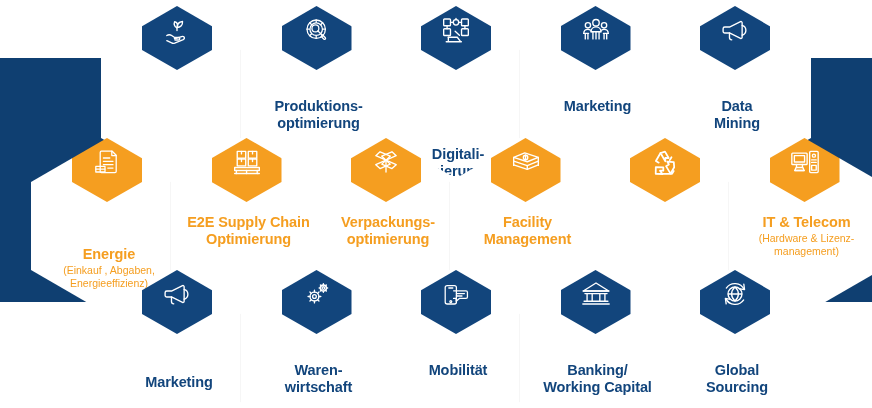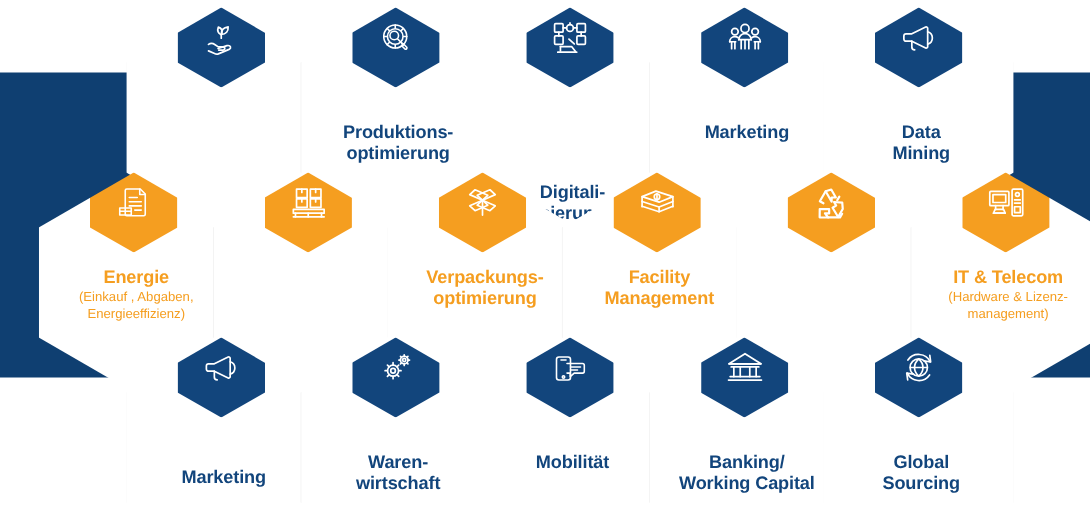--- a/index.html
+++ b/index.html
@@ -171,40 +171,44 @@
             <g stroke="#fff" fill="none" stroke-width="1.6" stroke-linecap="round" stroke-linejoin="round">
       <path d="M13 6.5h13.5l5 5v20.3c0 .8-.7 1.4-1.5 1.4H13c-.8 0-1.5-.6-1.5-1.4V8c0-.8.7-1.5 1.5-1.5z"></path>
       <path d="M26 6.5v5.5h5.5"></path>
       <path d="M15.5 15h8M15.5 19.2h12M15.5 23.4h12M21 27.6h6.5"></path>
       <path d="M6 25.5h11.5v7H6z"></path>
       <path d="M6 28.8h11.5"></path>
     </g>
           </svg>
         </div>
         <div class="caption orange-text">
-          <span class="t" style="white-space: pre-line;">Energie</span>
+          <span class="t" style="white-space: pre-line; margin-top: 32px;">Energie</span>
           <span class="sub">(Einkauf , Abgaben, Energieeffizienz)</span>
         </div>
       </div>
       <div class="hex shadowed row-mid" style="left: 170.5px; top: 138px;">
         <div class="ihex orange">
           <svg viewBox="0 0 40 40" width="34" height="34">
             <g stroke="#fff" fill="none" stroke-width="1.6" stroke-linecap="round" stroke-linejoin="round">
       <rect x="8.5" y="7.5" width="10" height="8"></rect>
       <rect x="21.5" y="7.5" width="10" height="8"></rect>
       <path d="M13.5 7.5v3M26.5 7.5v3"></path>
       <rect x="8.5" y="16.5" width="10" height="8"></rect>
       <rect x="21.5" y="16.5" width="10" height="8"></rect>
       <path d="M13.5 16.5v3M26.5 16.5v3"></path>
       <path d="M5.5 26.5h29v3.5h-29z"></path>
       <path d="M7.5 30v3.5M19.5 30v3.5M32 30v3.5"></path>
       <path d="M5.5 33.5h29"></path>
     </g>
           </svg>
         </div>
+        <div class="caption orange-text">
+          <span class="t" style="white-space: pre-line;">E2E Supply Chain
+Optimierung</span>
+        </div>
       </div>
       <div class="hex shadowed row-mid" style="left: 310px; top: 138px;">
         <div class="ihex orange">
           <svg viewBox="0 0 40 40" width="34" height="34">
             <g stroke="#fff" fill="none" stroke-width="1.6" stroke-linecap="round" stroke-linejoin="round">
       <path d="M20 17.8l-12-5.2 5-4.6 12 5.2z"></path>
       <path d="M20 17.8l12-5.2-5-4.6-12 5.2z"></path>
       <path d="M20 17.8l-12 5.3 5 4.6 12-5.2z"></path>
       <path d="M20 17.8l12 5.3-5 4.6-12-5.2z"></path>
       <path d="M20 17.8v14"></path>

